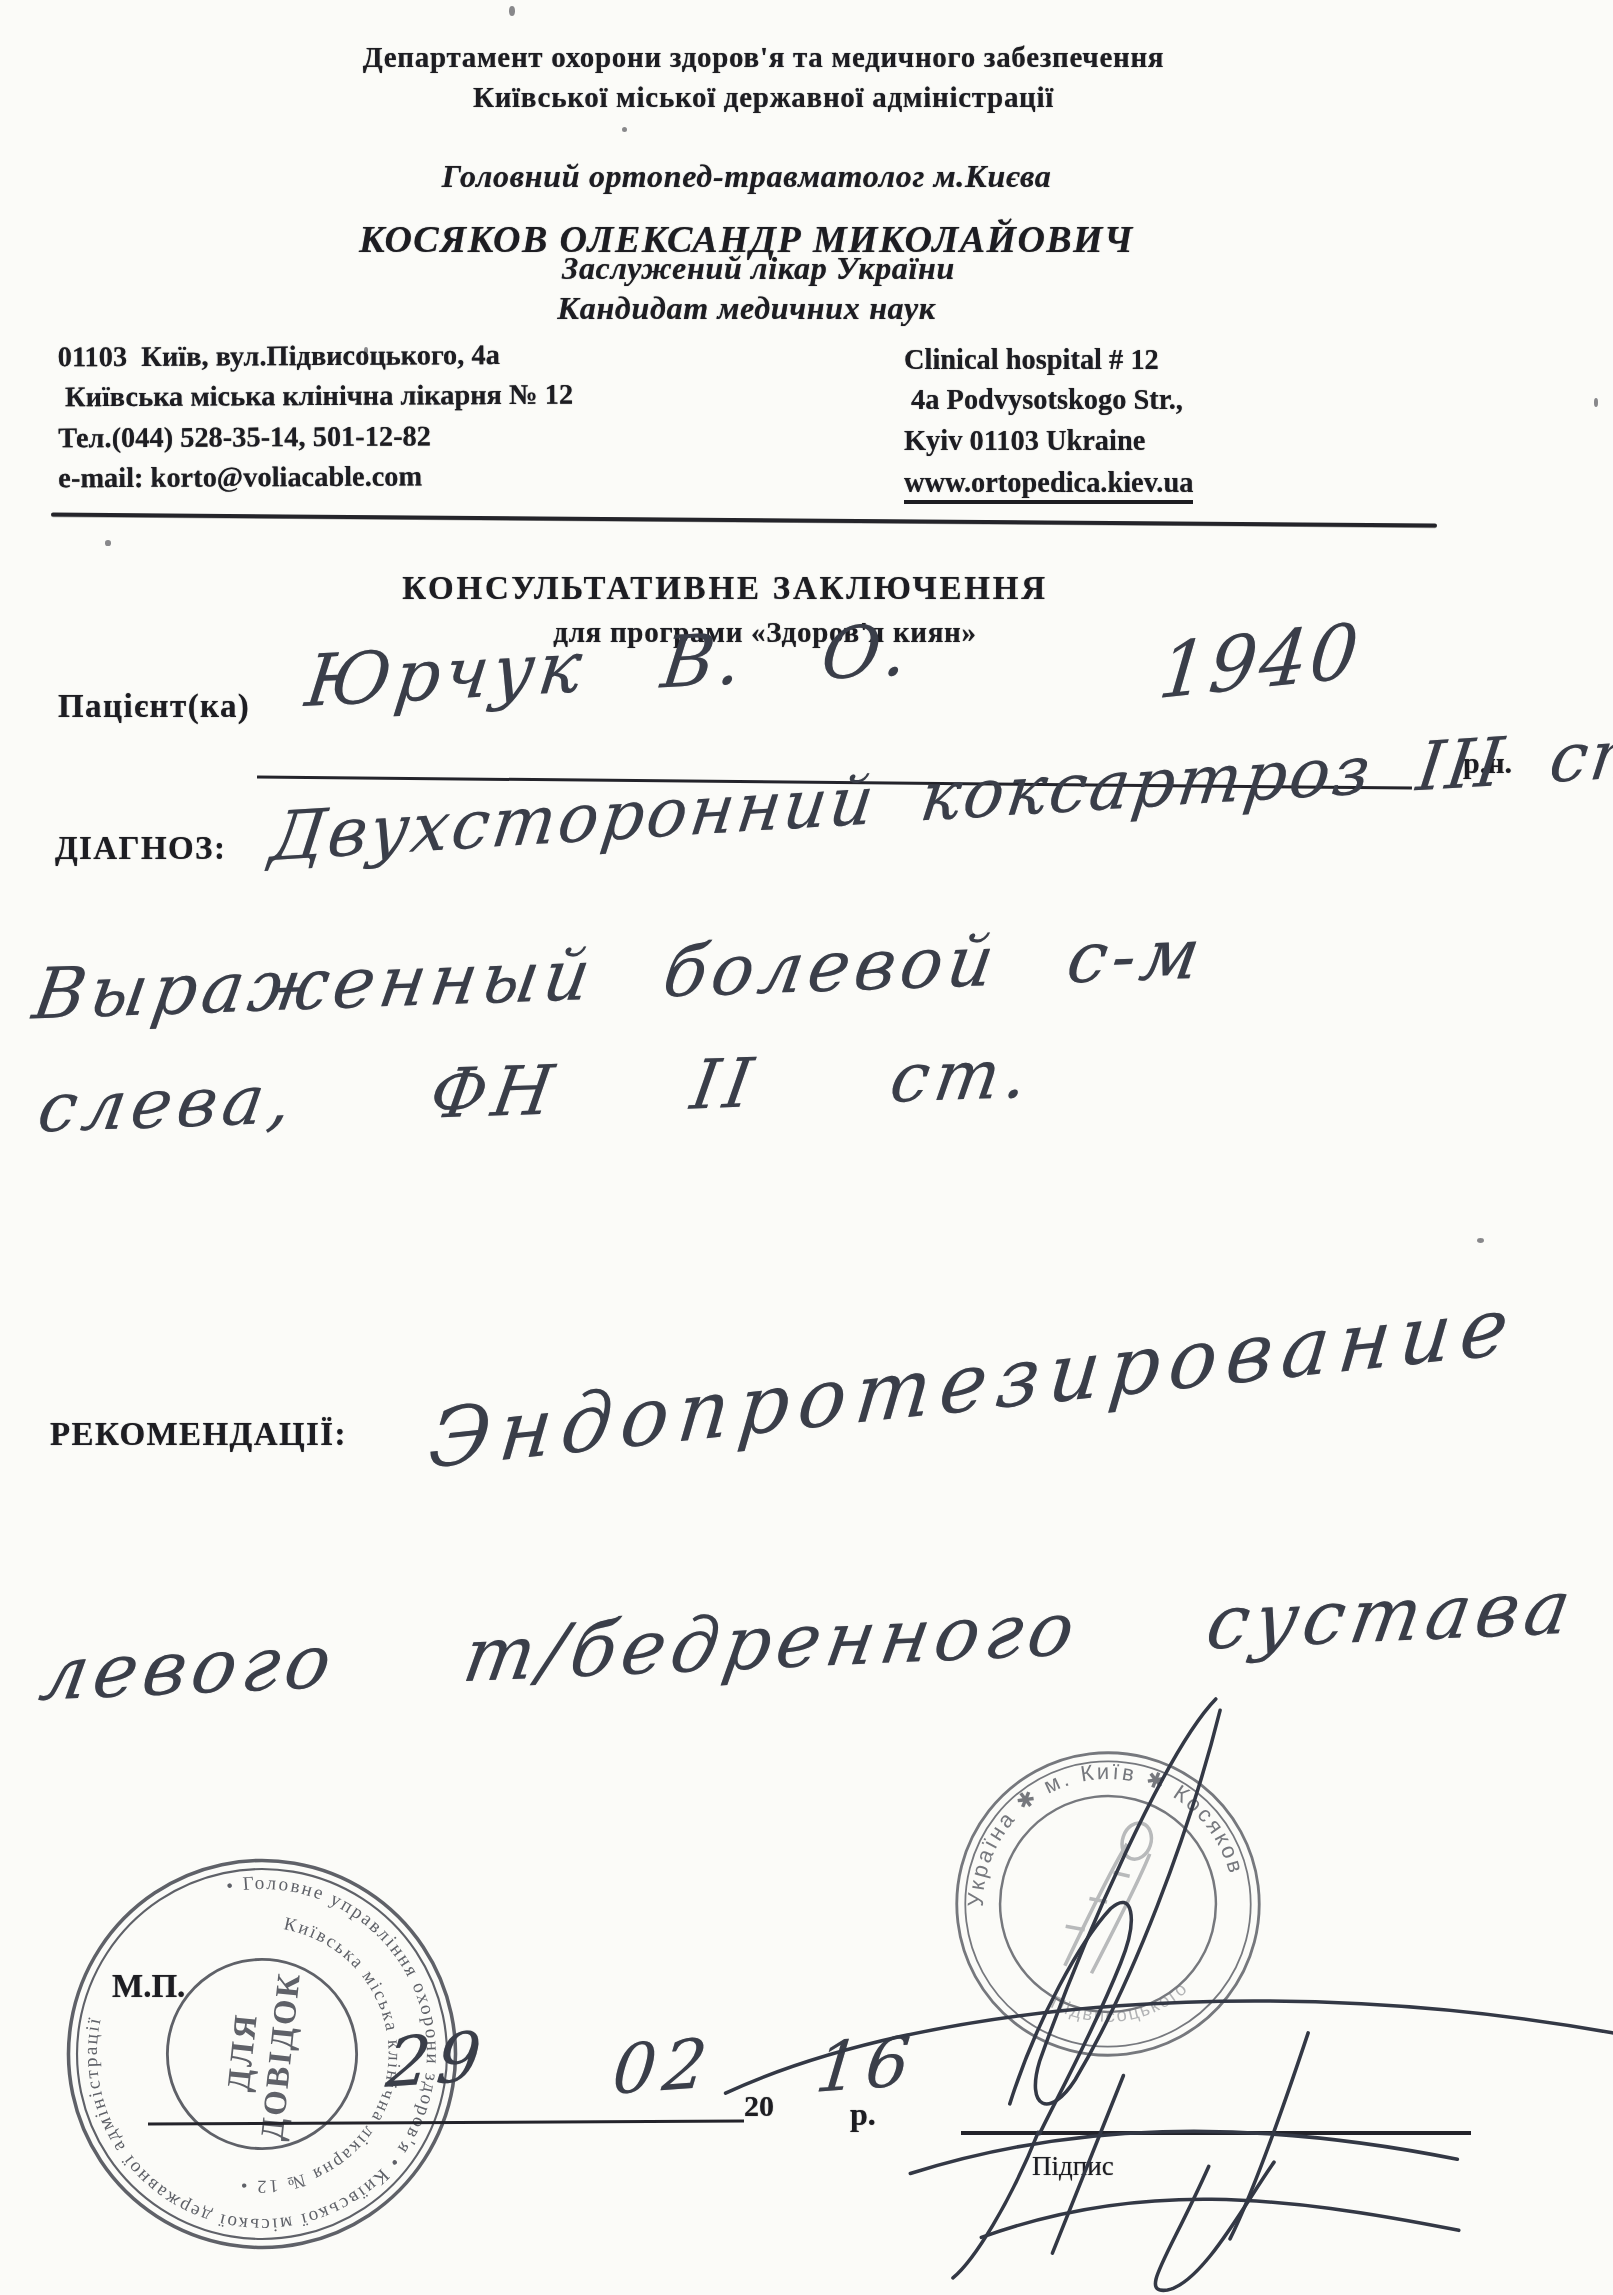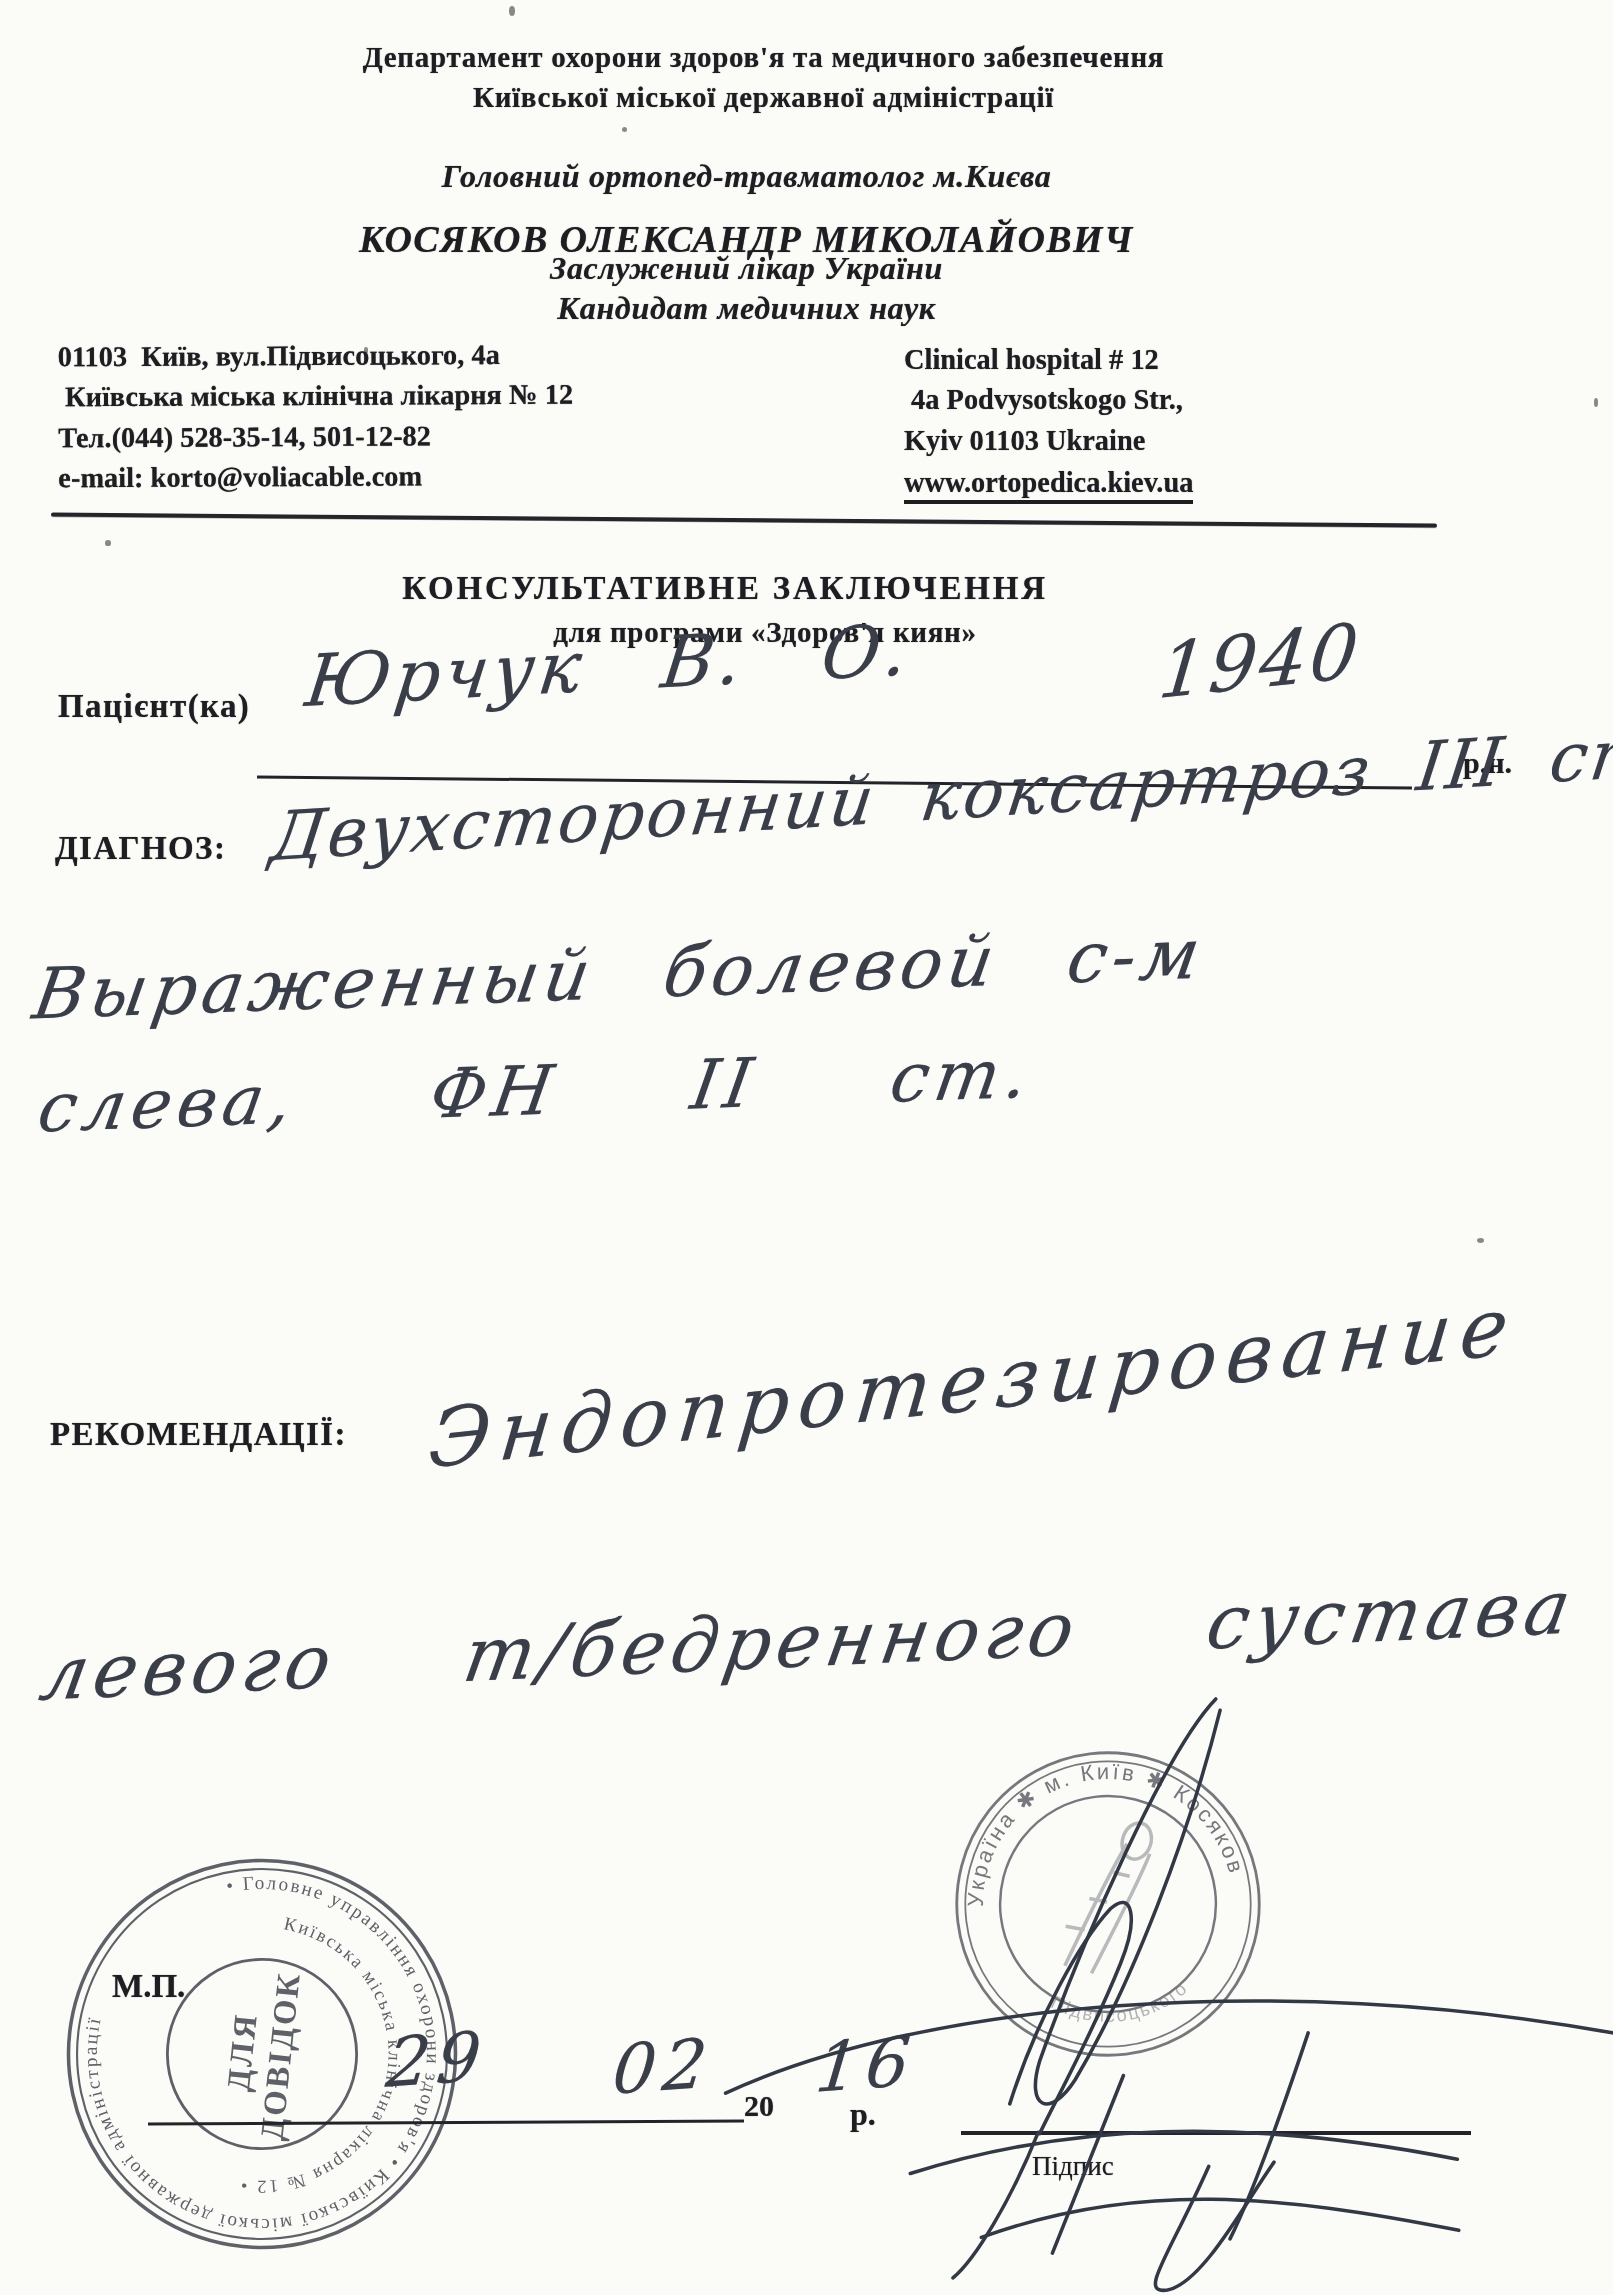--- a/index.html
+++ b/index.html
@@ -62,21 +62,21 @@
   <div class="speck" style="left:364px;top:347px;width:4.3px;height:7.1px;"></div>
   <div class="speck" style="left:105px;top:540px;width:5.7px;height:5.7px;"></div>
   <div class="speck" style="left:1477px;top:1238px;width:7.1px;height:5px;"></div>
   <div class="speck" style="left:1594px;top:398px;width:4.3px;height:8.5px;"></div>
 
   <div class="abs print center-wrap dept" style="top:41px;">Департамент охорони здоров'я та медичного забезпечення</div>
   <div class="abs print center-wrap dept" style="top:81px;">Київської міської державної адміністрації</div>
 
   <div class="abs print center-wrap doc-ital" style="top:158px;">Головний ортопед-травматолог м.Києва</div>
   <div class="abs print center-wrap doc-name" style="top:217px;">КОСЯКОВ ОЛЕКСАНДР МИКОЛАЙОВИЧ</div>
-  <div class="abs print center-wrap doc-ital" style="top:250px;">Заслужений лікар України</div>
+  <div class="abs print center-wrap doc-ital" style="top:250px;margin-left:12px;">Заслужений лікар України</div>
   <div class="abs print center-wrap doc-ital" style="top:290px;">Кандидат медичних наук</div>
 
   <div class="abs" style="left:58px;top:336px;transform:rotate(-0.3deg);">
     <div class="print addr">01103  Київ, вул.Підвисоцького, 4а</div>
     <div class="print addr"> Київська міська клінічна лікарня № 12</div>
     <div class="print addr">Тел.(044) 528-35-14, 501-12-82</div>
     <div class="print addr">e-mail: korto@voliacable.com</div>
   </div>
 
   <div class="abs" style="left:904px;top:340px;">

